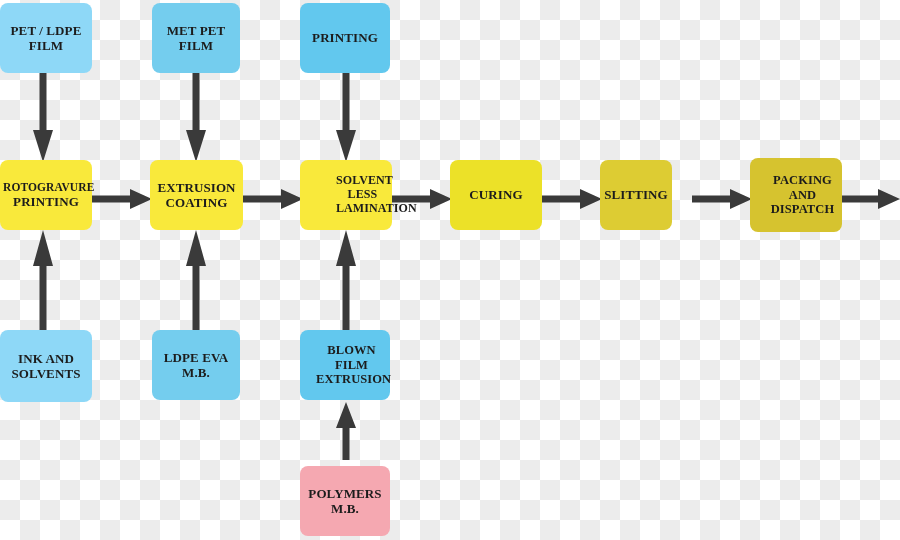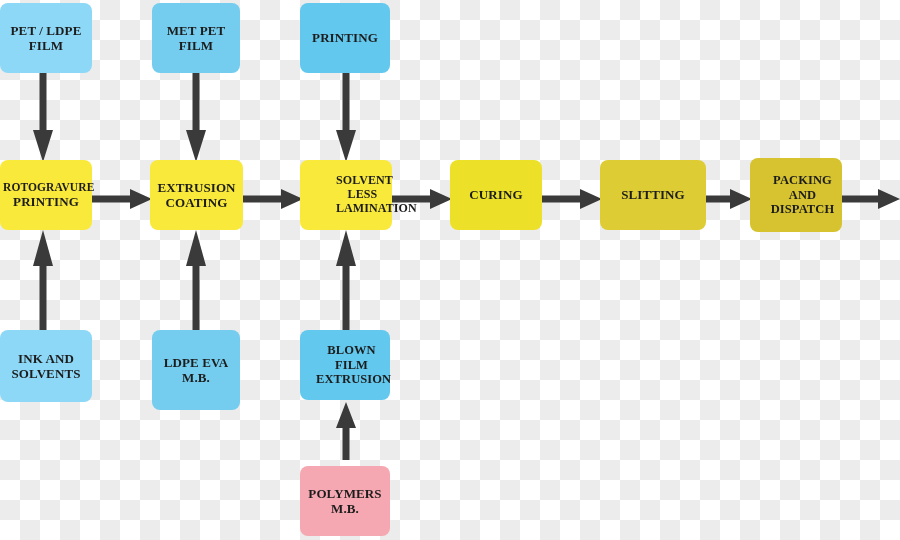--- a/index.html
+++ b/index.html
@@ -173,40 +173,40 @@
       <span>SOLVENT</span><br>
       <span>LESS</span><br>
       <span>LAMINATION</span>
     </span>
   </div>
 
   <div class="node yellow-warm fs13" style="left:450px; top:160px; width:92px; height:70px;">
     <span class="label">CURING</span>
   </div>
 
-  <div class="node yellow-olive fs13" style="left:600px; top:160px; width:106px; height:70px;">
+  <div class="node yellow-olive fs13" style="left:600px; top:160px; width:72px; height:70px;">
     <span class="label">SLITTING</span>
   </div>
 
   <div class="node yellow-olive2 fs12" style="left:750px; top:158px; width:92px; height:74px;">
     <span class="label">
       <span>PACKING</span><br>
       <span>AND</span><br>
       <span>DISPATCH</span>
     </span>
   </div>
 
   <div class="node blue-light fs13" style="left:0px; top:330px; width:92px; height:72px;">
     <span class="label">
       <span>INK AND</span><br>
       <span>SOLVENTS</span>
     </span>
   </div>
 
-  <div class="node blue-mid fs13" style="left:152px; top:330px; width:88px; height:80px;">
+  <div class="node blue-mid fs13" style="left:152px; top:330px; width:88px; height:70px;">
     <span class="label">
       <span>LDPE EVA</span><br>
       <span>M.B.</span>
     </span>
   </div>
 
   <div class="node blue-deep fs12" style="left:300px; top:330px; width:90px; height:70px;">
     <span class="label">
       <span>BLOWN FILM</span><br>
       <span>EXTRUSION</span>

